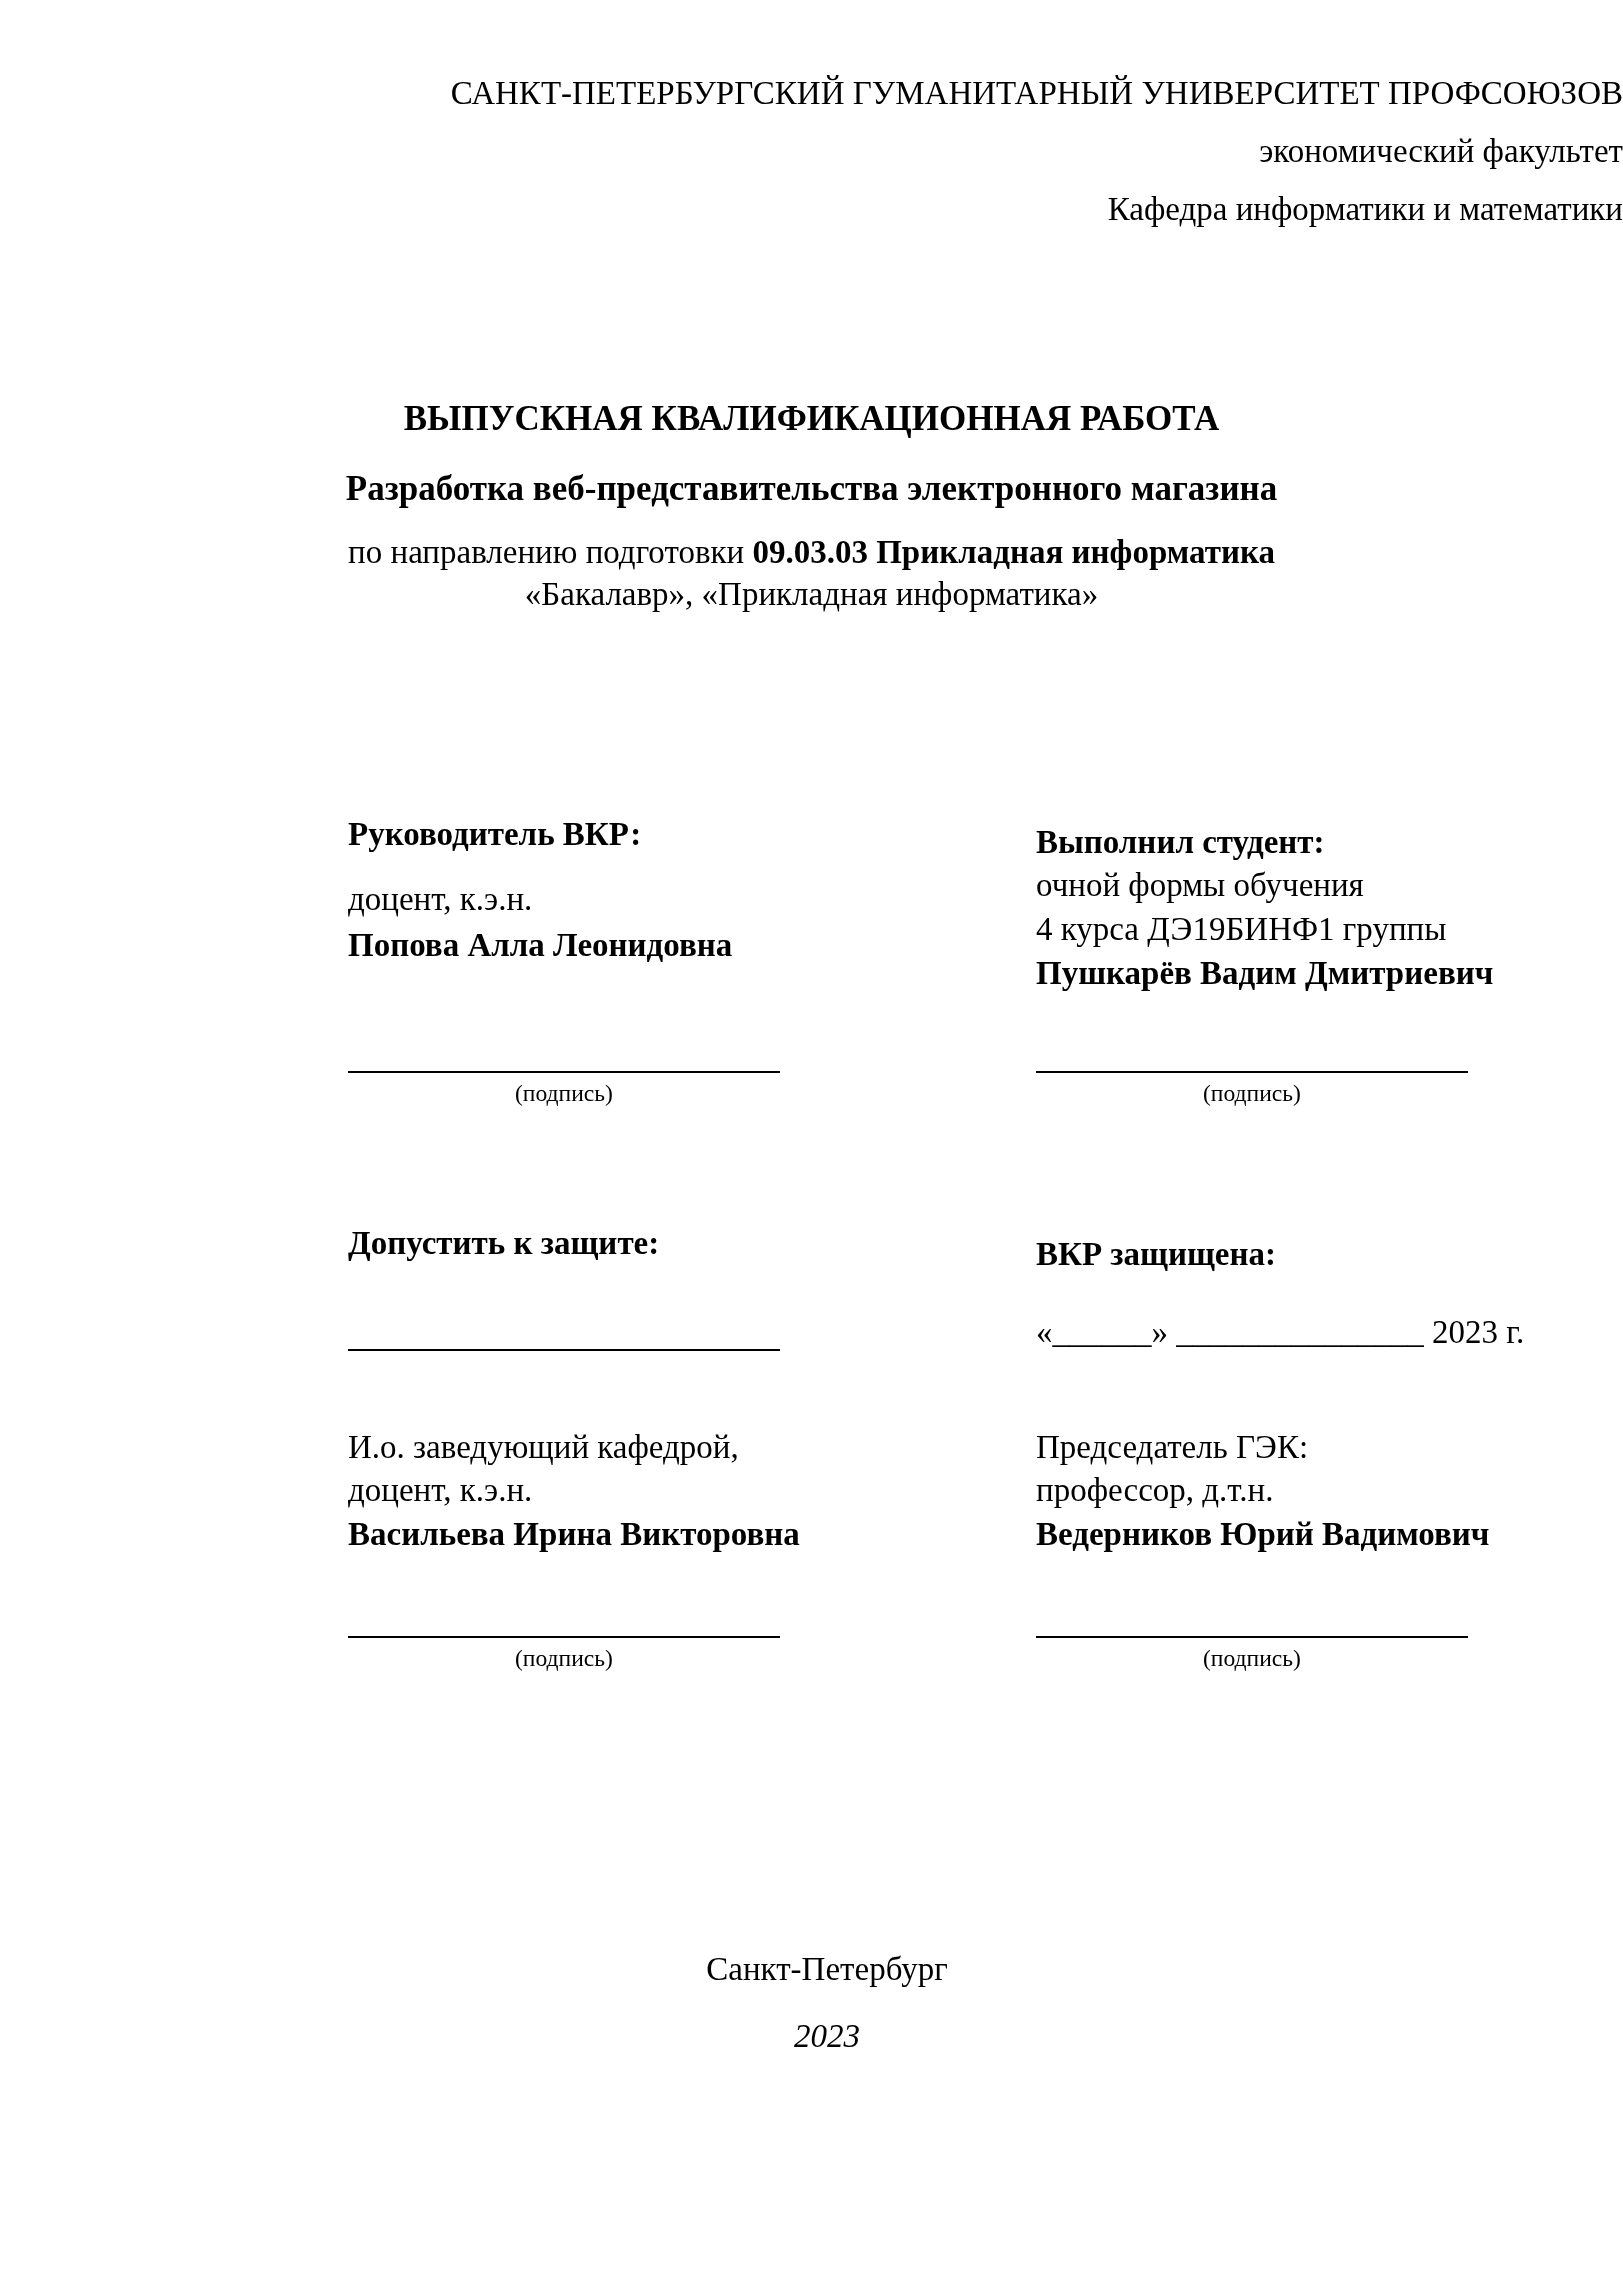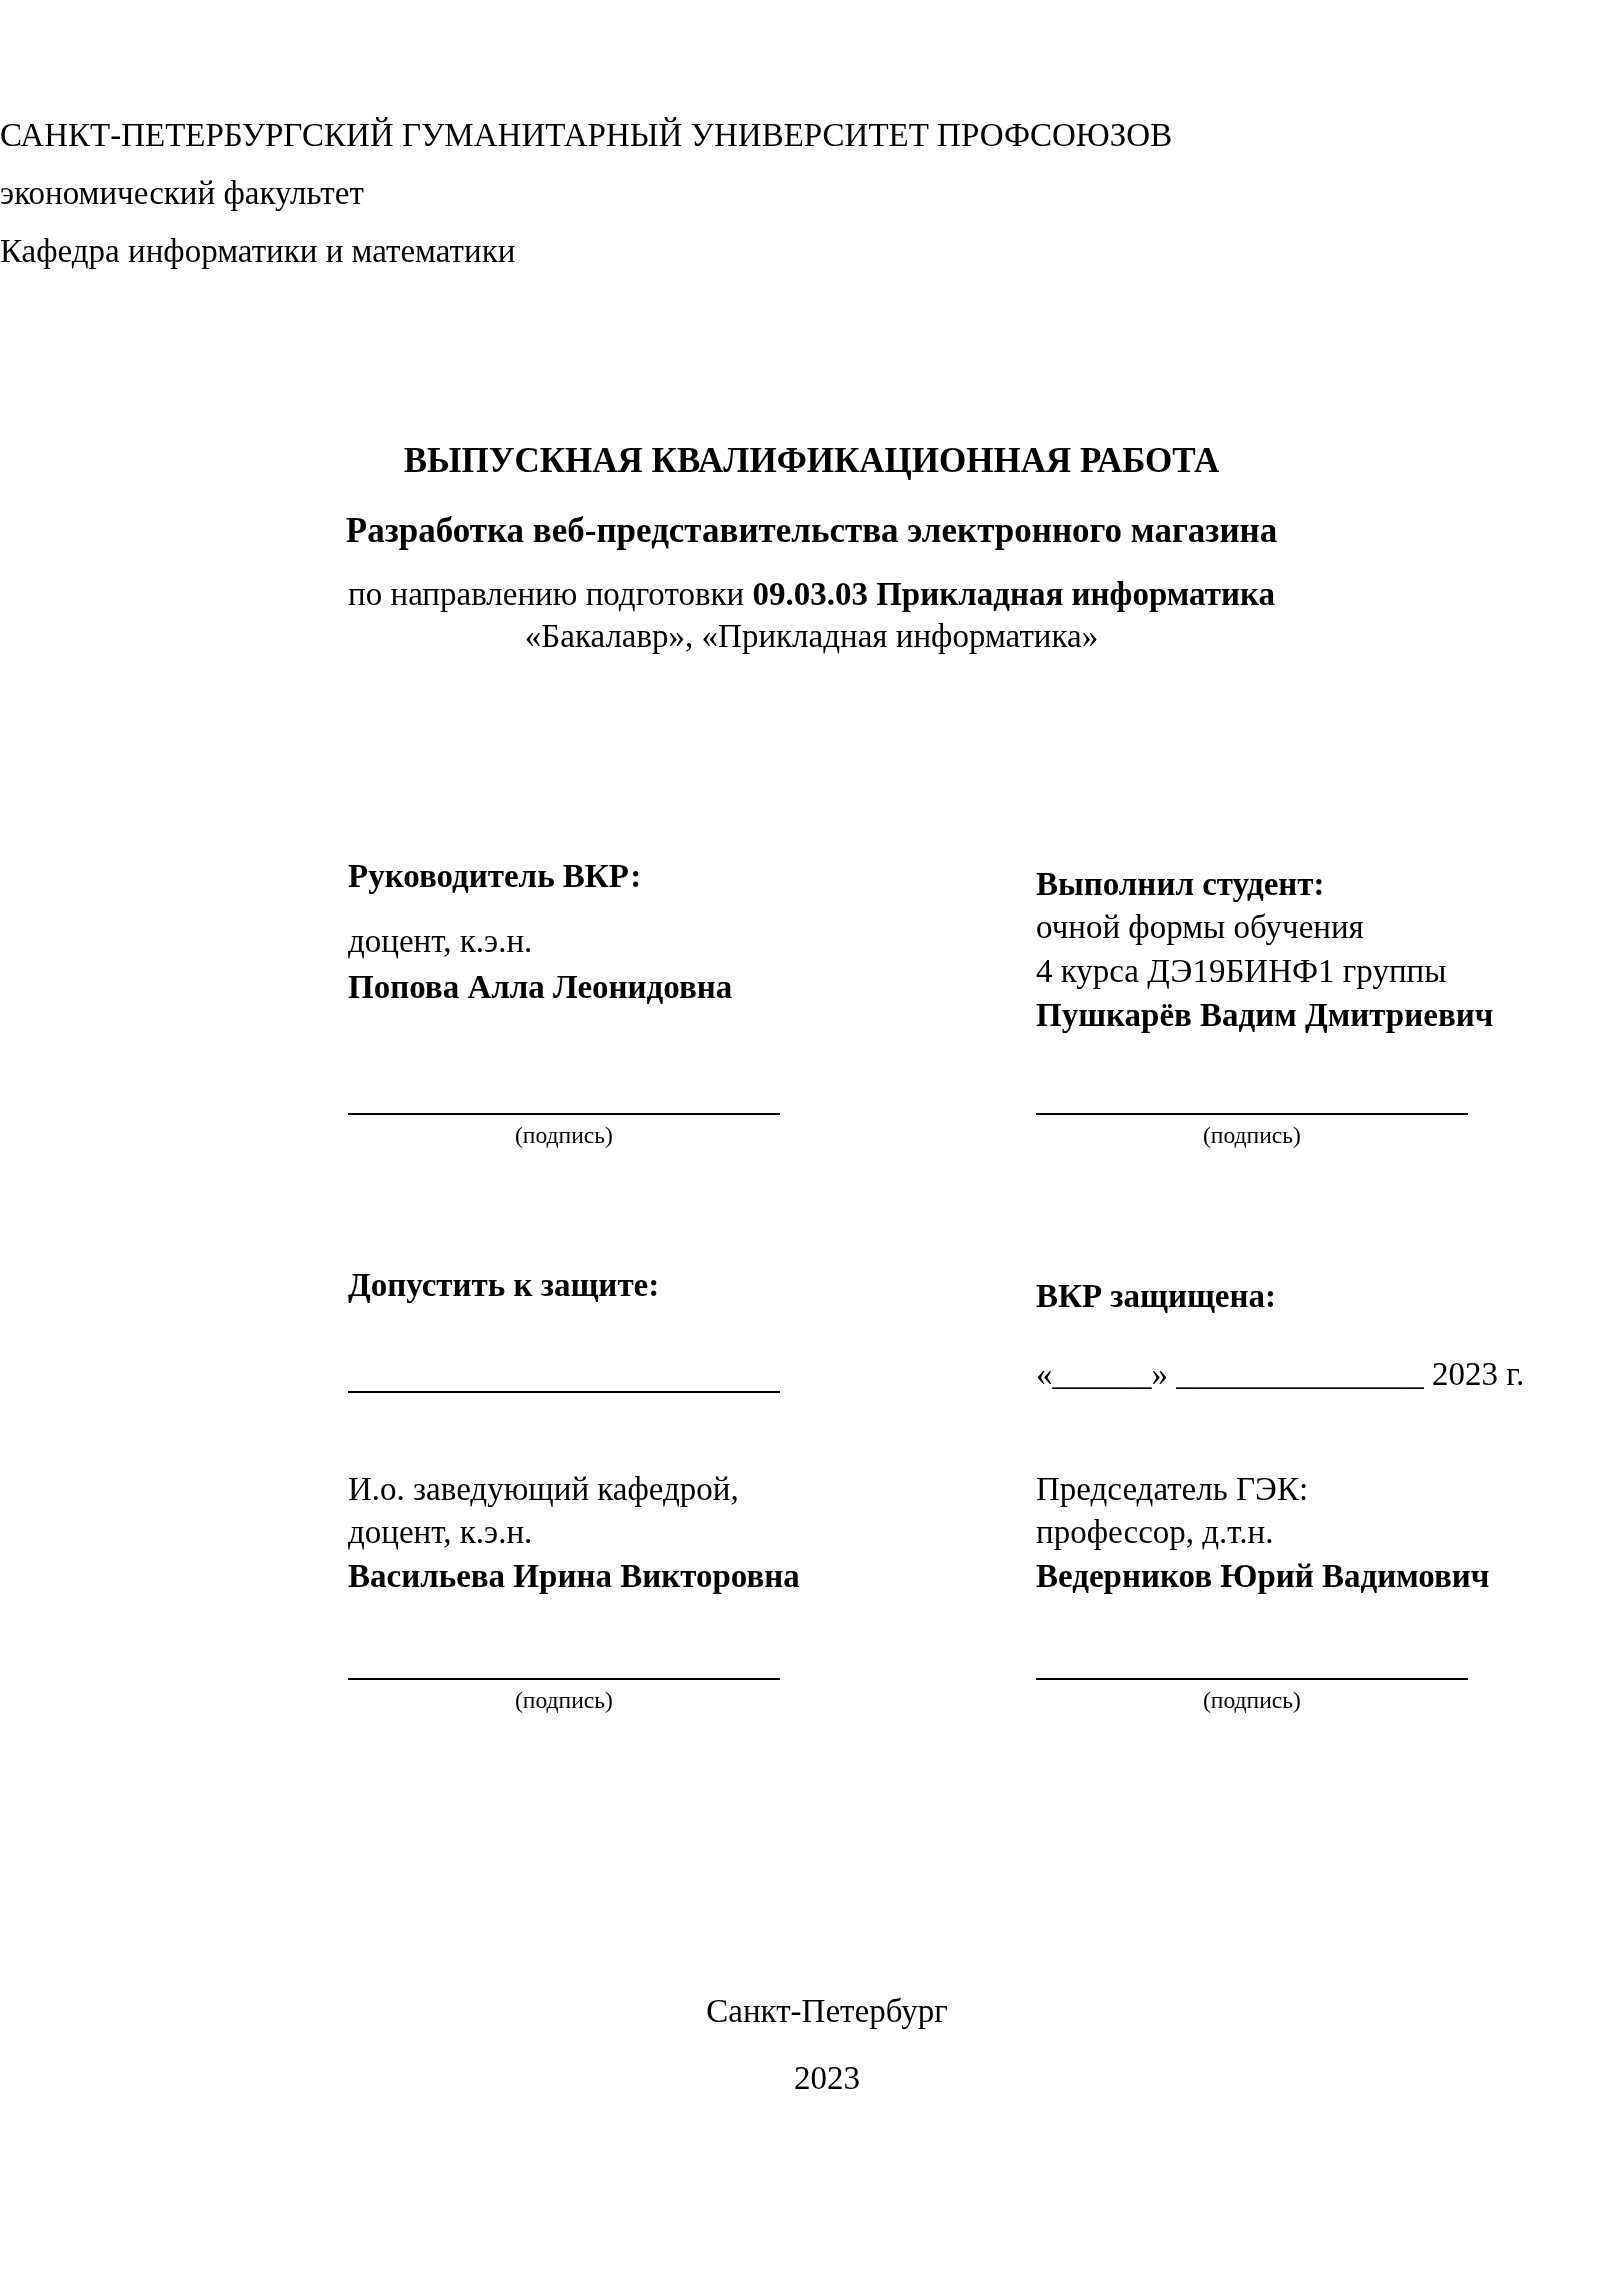--- a/index.html
+++ b/index.html
@@ -11,22 +11,22 @@
     color: #000000;
     font-family: "Liberation Serif", serif;
     font-size: 33px;
     position: relative;
     overflow: hidden;
     margin: 0 auto;
   }
   .bold { font-weight: bold; }
 
   .header {
-    padding-top: 107px;
-    text-align: left;
+    padding-top: 65px;
+    text-align: right;
     font-size: 33px;
     line-height: 1.75;
   }
 
   .title-block {
     margin-top: 161px;
     text-align: center;
   }
   .work-type {
     font-size: 35px;
@@ -86,21 +86,21 @@
   .row3 { margin-top: 75px; }
   .hd-line { line-height: 1.32; }
   .hd-name { font-weight: bold; line-height: 1.32; }
   .sig-block-row3 { margin-top: 79px; }
 
   .footer {
     margin-top: 279px;
     text-align: center;
     padding-left: 31px;
   }
-  .footer-year { margin-top: 30px; }
+  .footer-year { margin-top: 30px; font-style: italic; }
 </style>
 </head>
 <body>
 
 <div class="page">
 
   <div class="header">
     <div>САНКТ-ПЕТЕРБУРГСКИЙ ГУМАНИТАРНЫЙ УНИВЕРСИТЕТ ПРОФСОЮЗОВ</div>
     <div>экономический факультет</div>
     <div>Кафедра информатики и математики</div>

